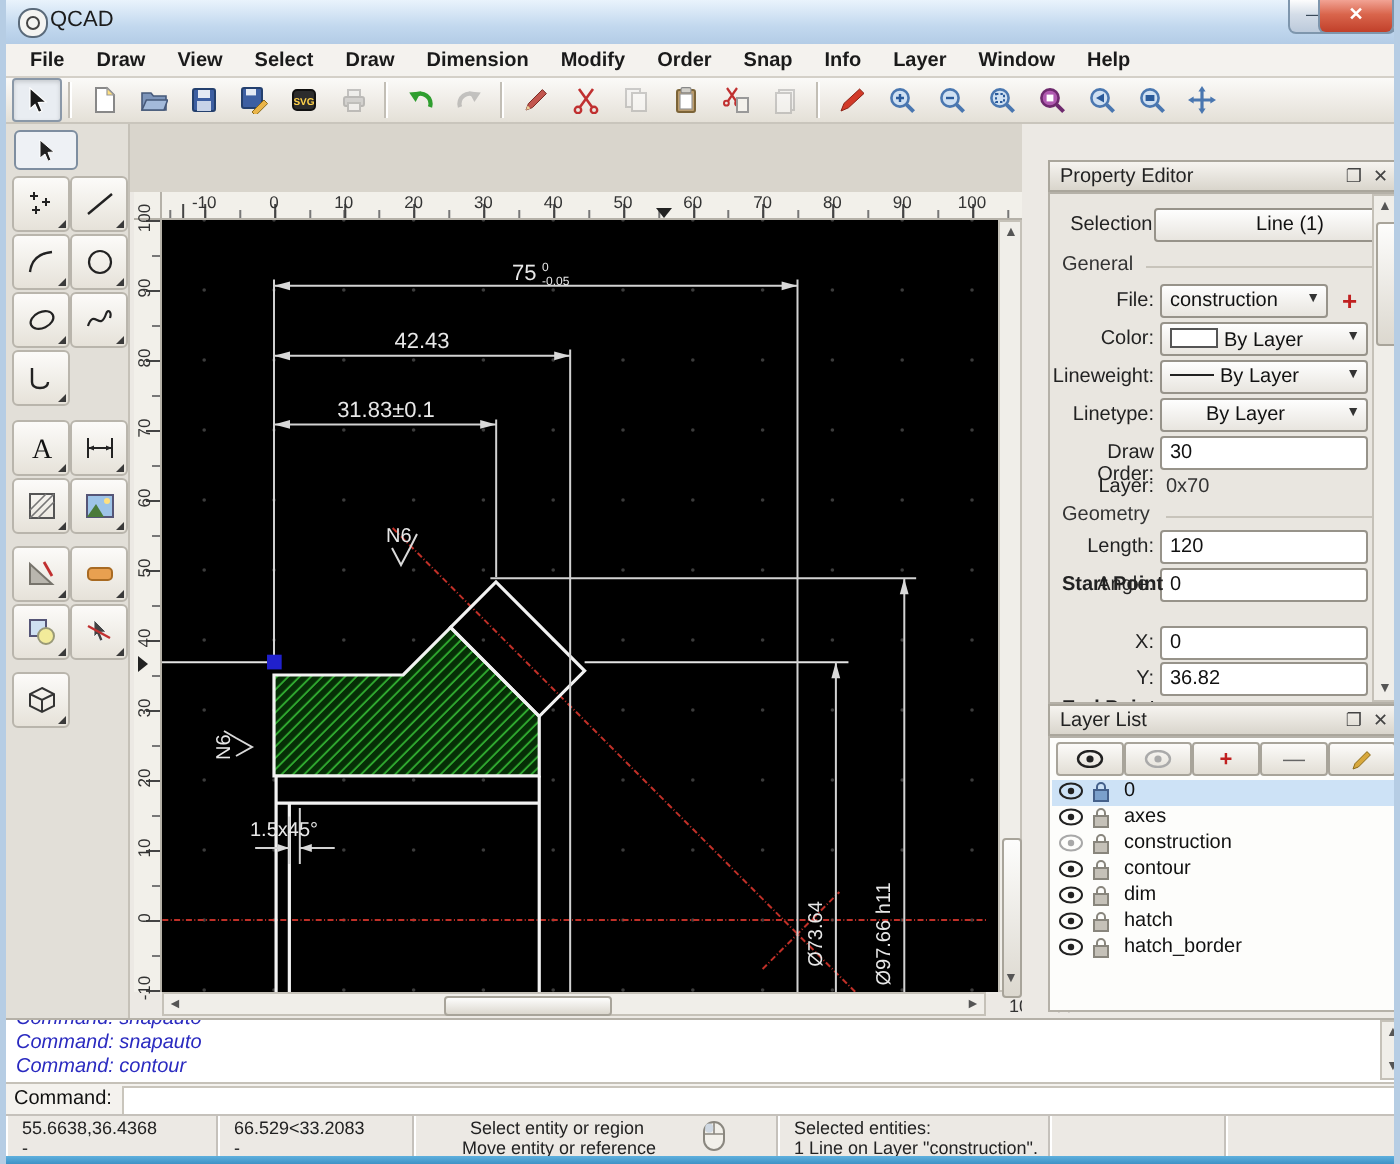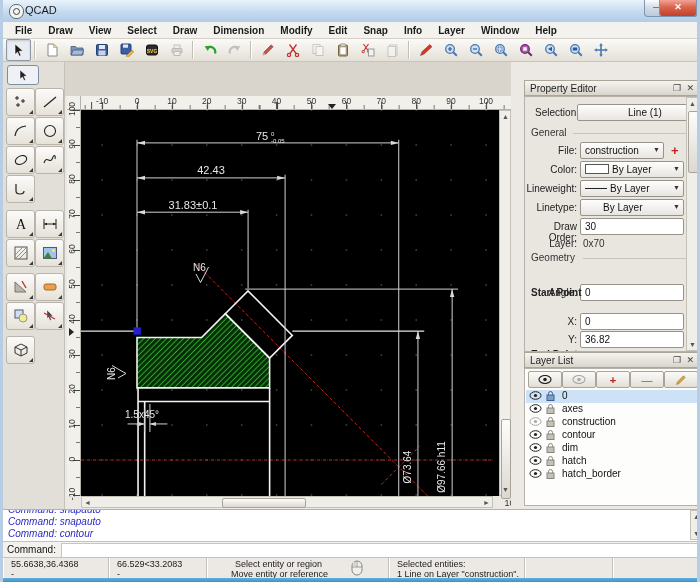--- a/index.html
+++ b/index.html
@@ -115,21 +115,21 @@
   </div>
 
   <div id="menubar" class="abs">
     <span class="menuitem">File</span>
     <span class="menuitem">Draw</span>
     <span class="menuitem">View</span>
     <span class="menuitem">Select</span>
     <span class="menuitem">Draw</span>
     <span class="menuitem">Dimension</span>
     <span class="menuitem">Modify</span>
-    <span class="menuitem">Edit</span>
+    <span class="menuitem">Order</span>
     <span class="menuitem">Snap</span>
     <span class="menuitem">Info</span>
     <span class="menuitem">Layer</span>
     <span class="menuitem">Window</span>
     <span class="menuitem">Help</span>
   </div>
 
   <div id="toolbar" class="abs">
     <div class="tbtn pressed">
       <svg width="14" height="14">
@@ -688,20 +688,24 @@
       <span class="tinput">30</span>
     </div>
     <div class="prow" style="top:138px;">
       <span class="plabel">Layer:</span>
       <span style="position:absolute;left:58px;top:3px;color:#333;">0x70</span>
     </div>
     <div>
       <span class="ghead" style="top:155px;">Geometry</span>
       <span class="ghline" style="left:58px;top:161px;right:8px;"></span>
     </div>
+    <div class="prow" style="top:168px;">
+      <span class="plabel">Length:</span>
+      <span class="tinput">120</span>
+    </div>
     <div class="prow" style="top:187px;">
       <span class="plabel">Angle:</span>
       <span class="tinput">0</span>
     </div>
     <div class="prow bold" style="top:188px;">
       <span style="position:absolute;left:6px;top:2px;">Start Point</span>
     </div>
     <div class="prow" style="top:216px;">
       <span class="plabel">X:</span>
       <span class="tinput">0</span>

